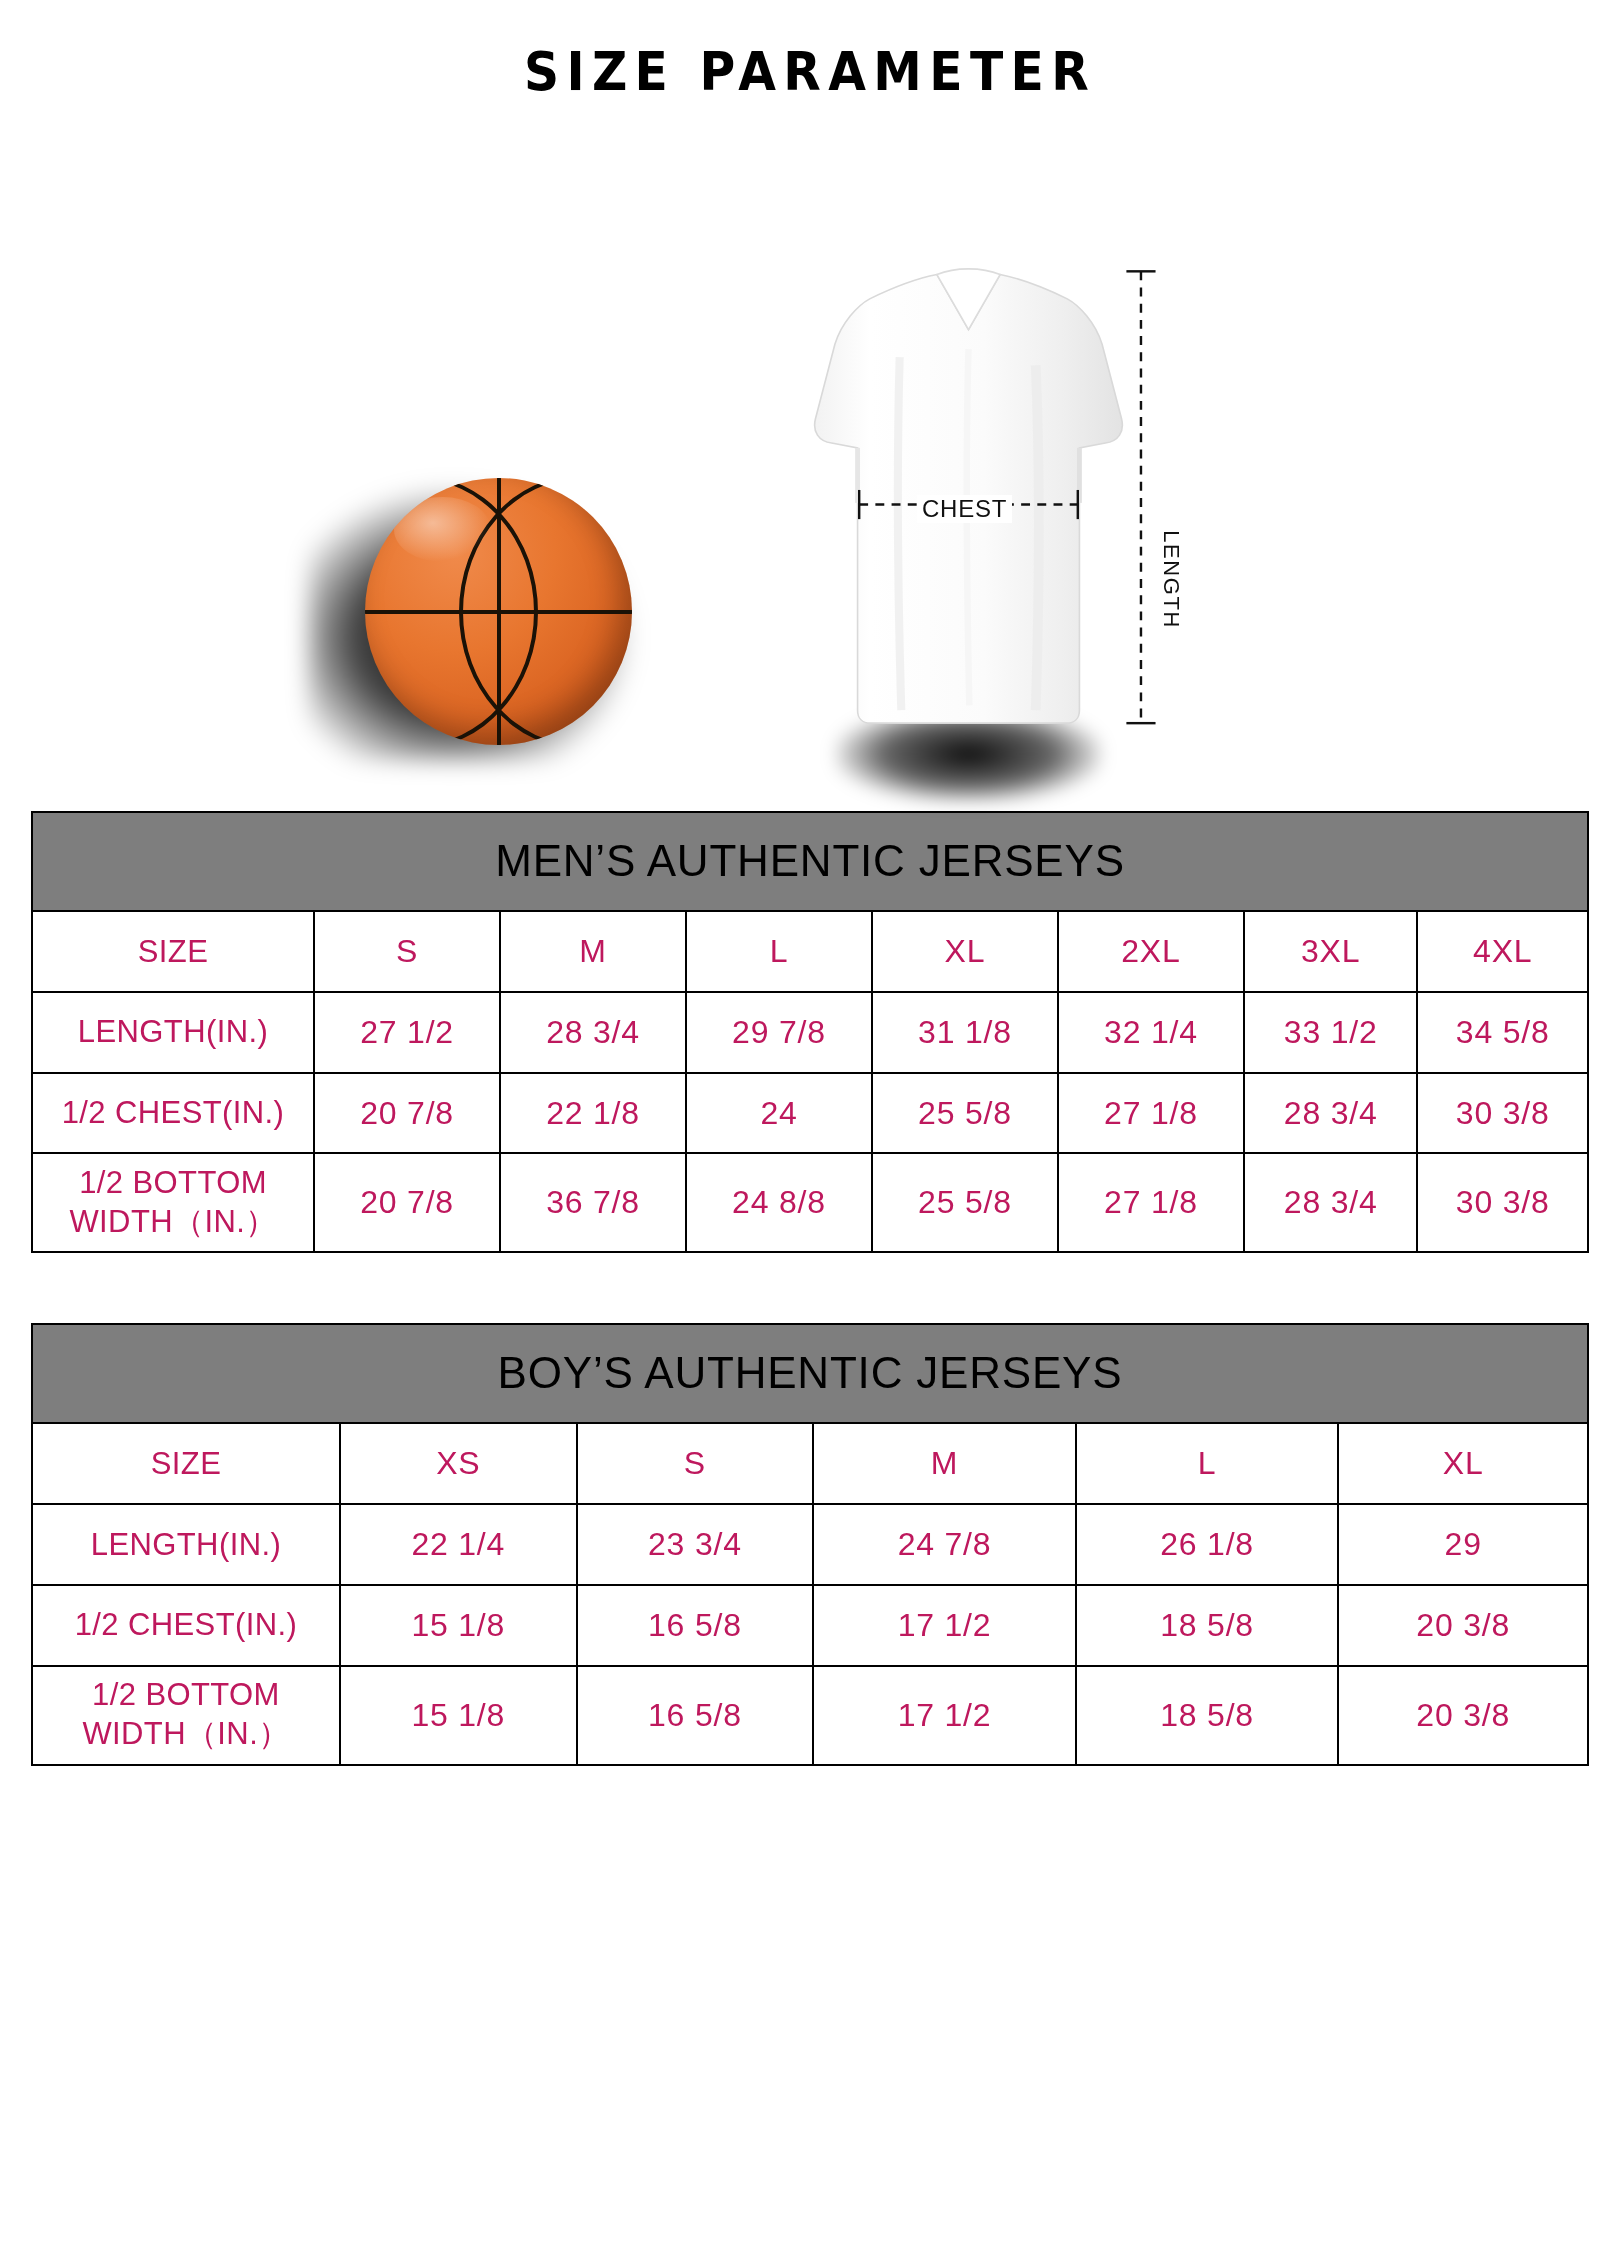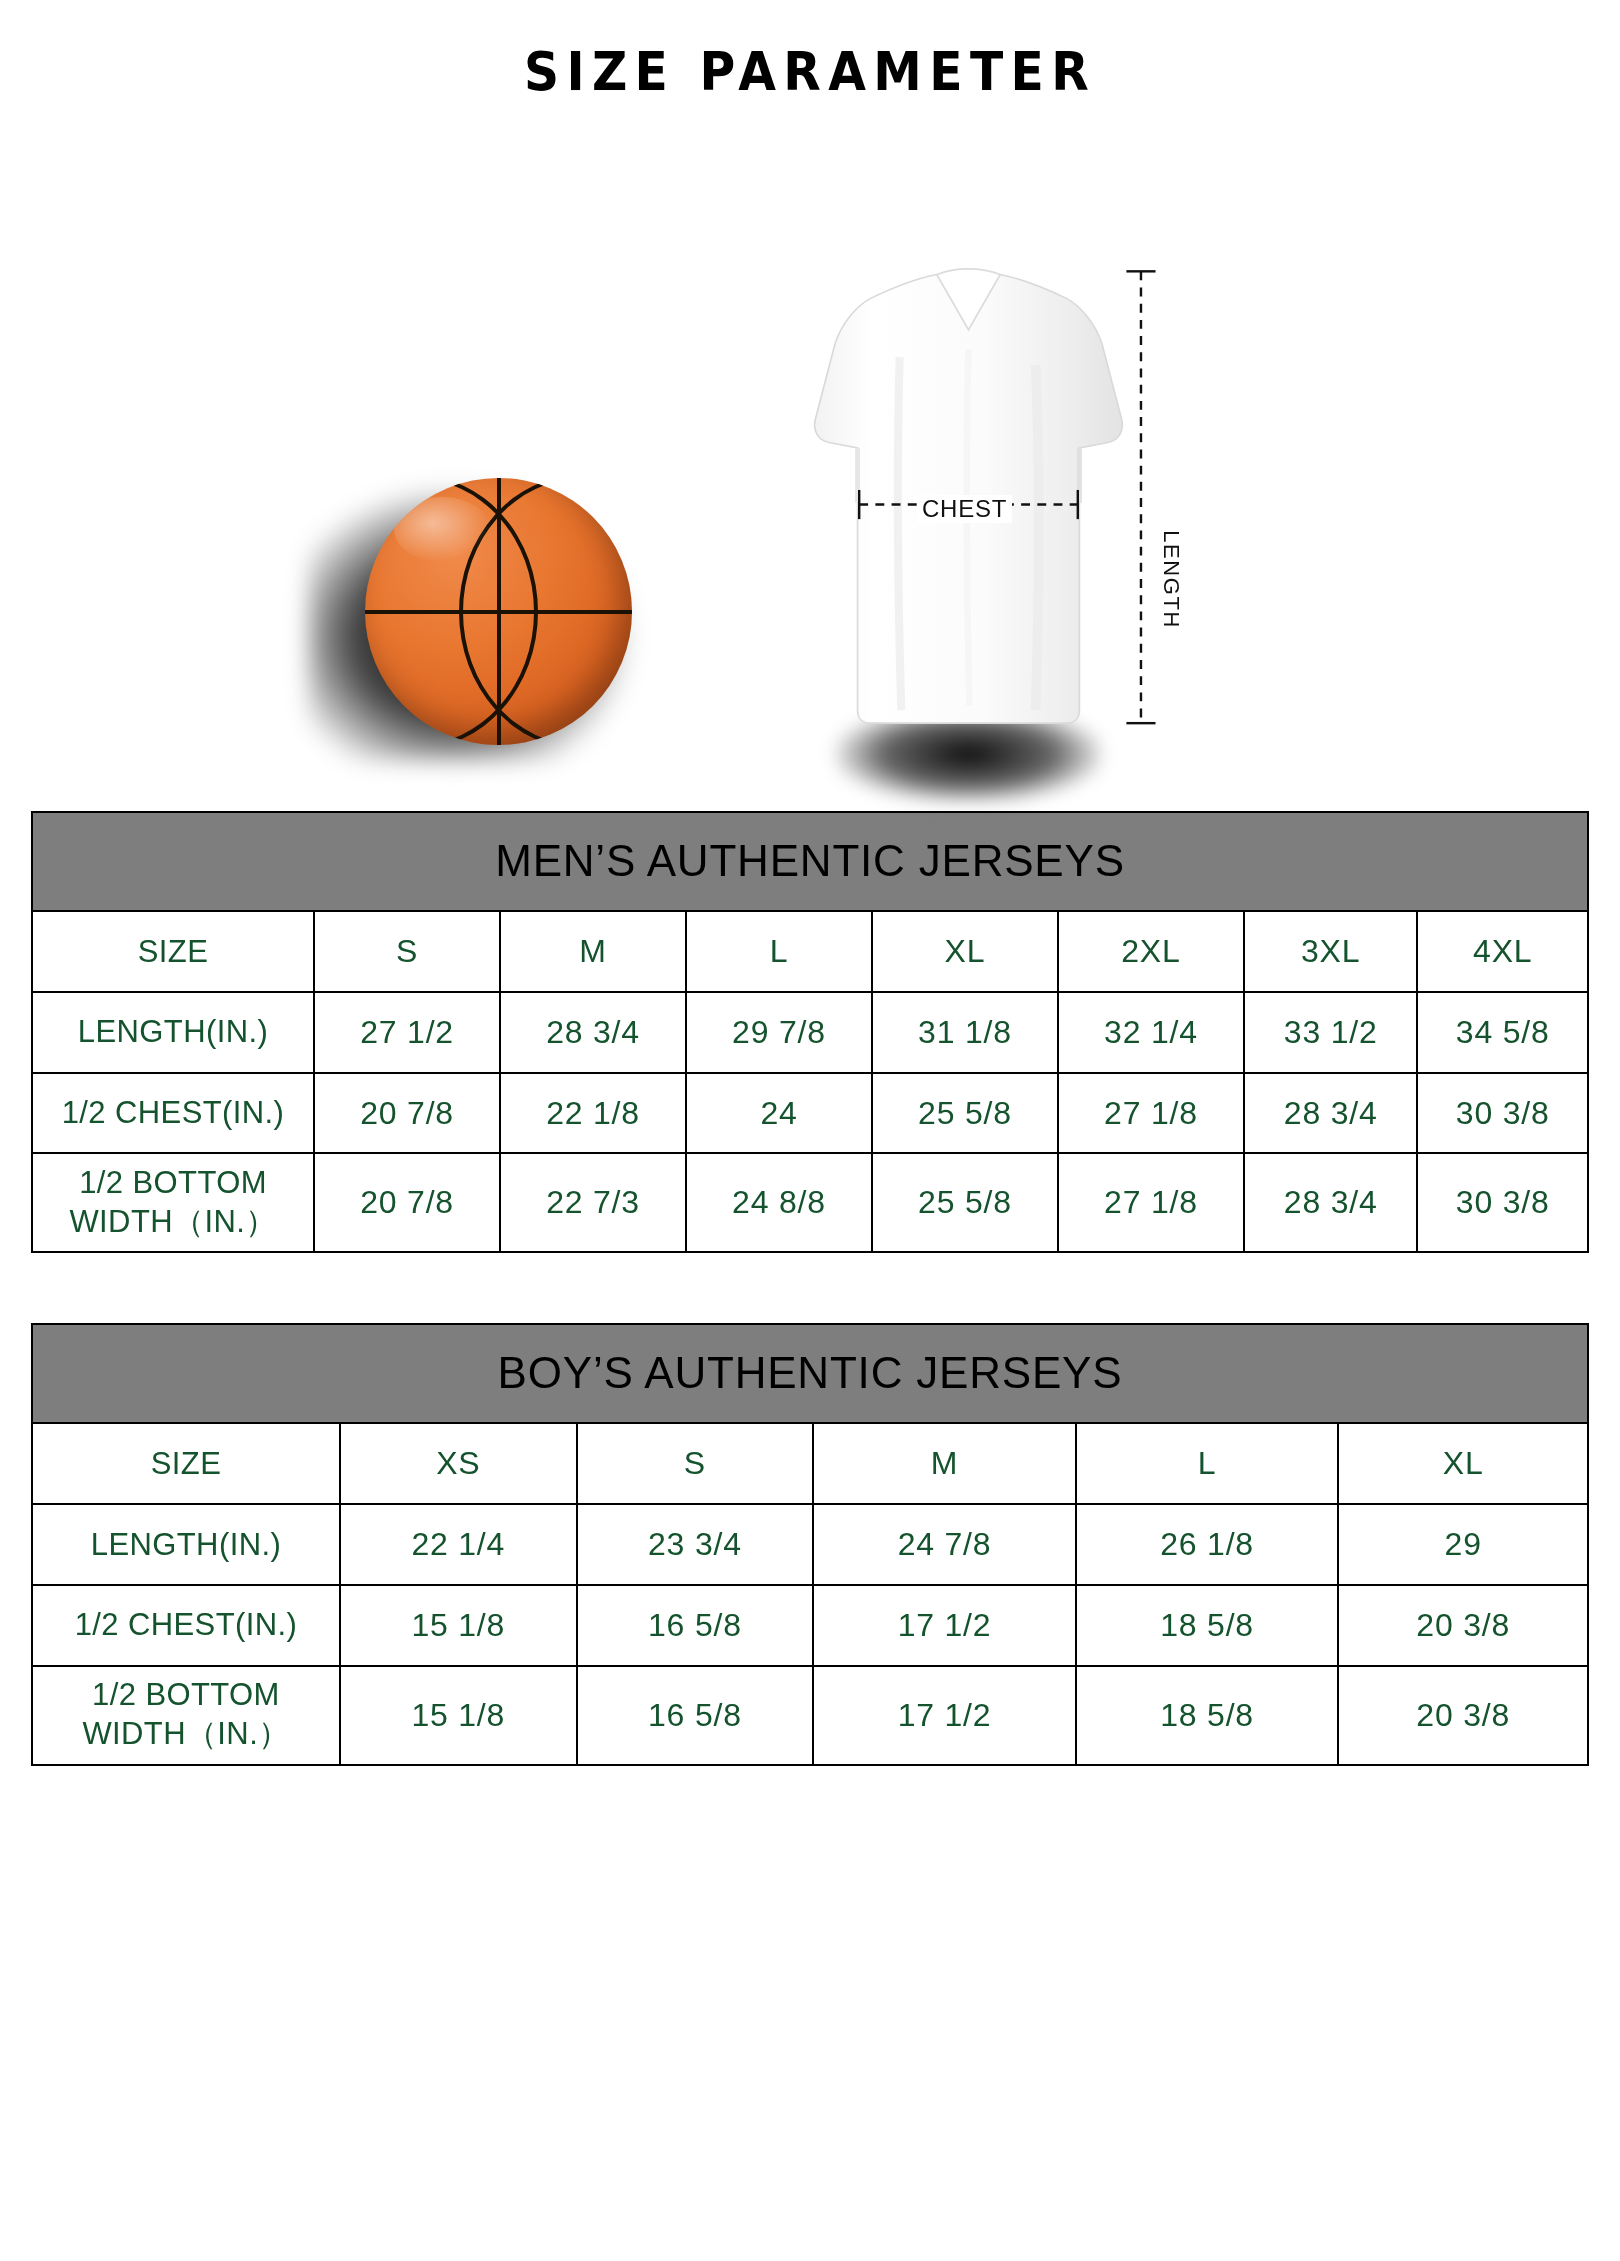--- a/index.html
+++ b/index.html
@@ -182,21 +182,21 @@
 
   table.size-table {
     width: 100%;
     border-collapse: collapse;
     table-layout: fixed;
   }
   table.size-table td {
     border: 2.4px solid #000000;
     text-align: center;
     font-size: 32px;
-    color: #14532d;
+    color: #be185d;
     padding: 21px 3.2px;
     line-height: 1.15;
     letter-spacing: 0.8px;
     white-space: nowrap;
   }
   table.size-table td.rowhead {
     font-size: 31px;
     letter-spacing: 0.4px;
   }
   table.size-table td.rowhead.two-line {
@@ -326,21 +326,21 @@
           <td>27  1/8</td>
           <td>28  3/4</td>
           <td>30  3/8</td>
         </tr>
         <tr class="small-pad">
           <td class="rowhead two-line">
             <div>1/2 BOTTOM</div>
             <div>WIDTH（IN.）</div>
           </td>
           <td>20  7/8</td>
-          <td>22  7/3</td>
+          <td>36  7/8</td>
           <td>24  8/8</td>
           <td>25  5/8</td>
           <td>27  1/8</td>
           <td>28  3/4</td>
           <td>30  3/8</td>
         </tr>
       </tbody>
     </table>
   </div>
 

